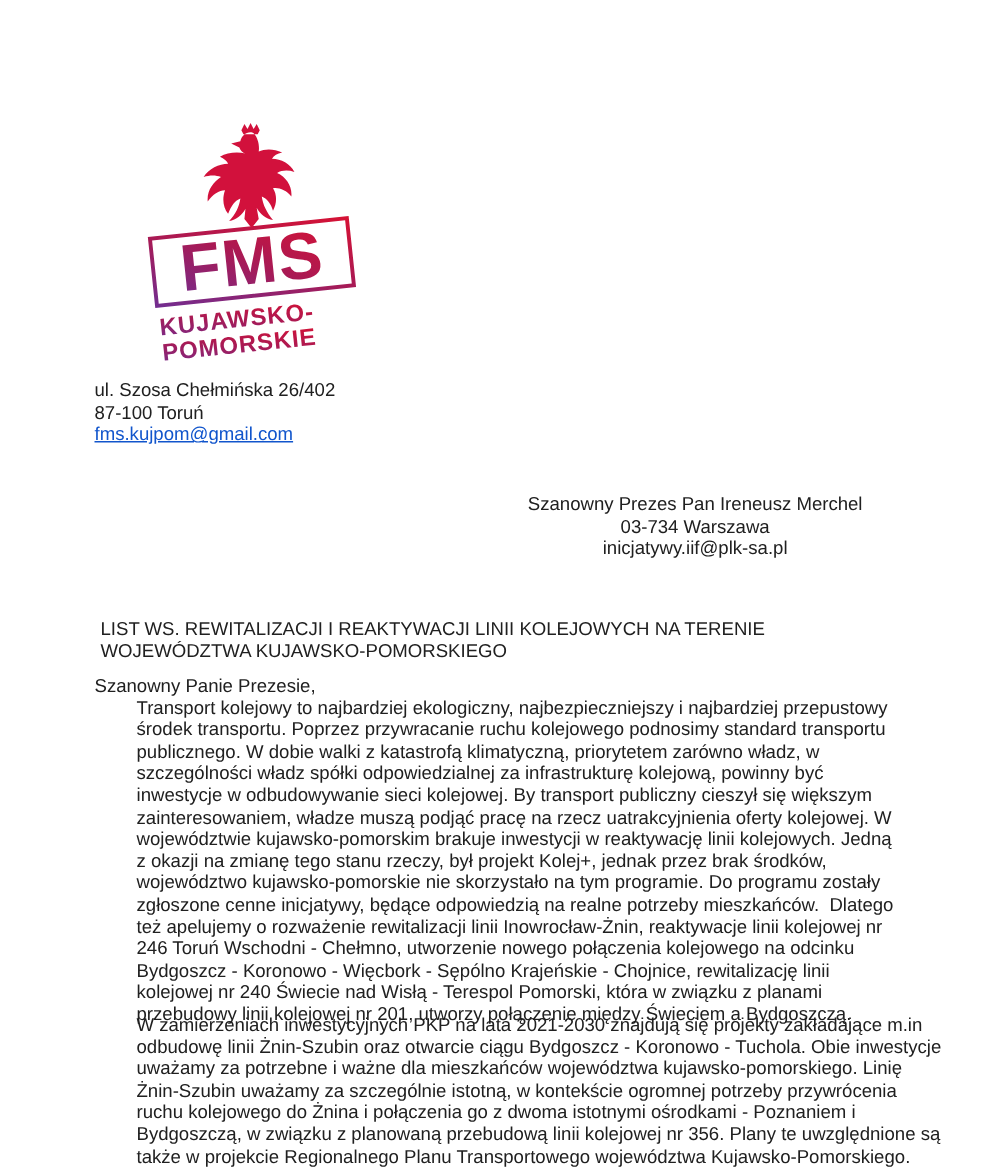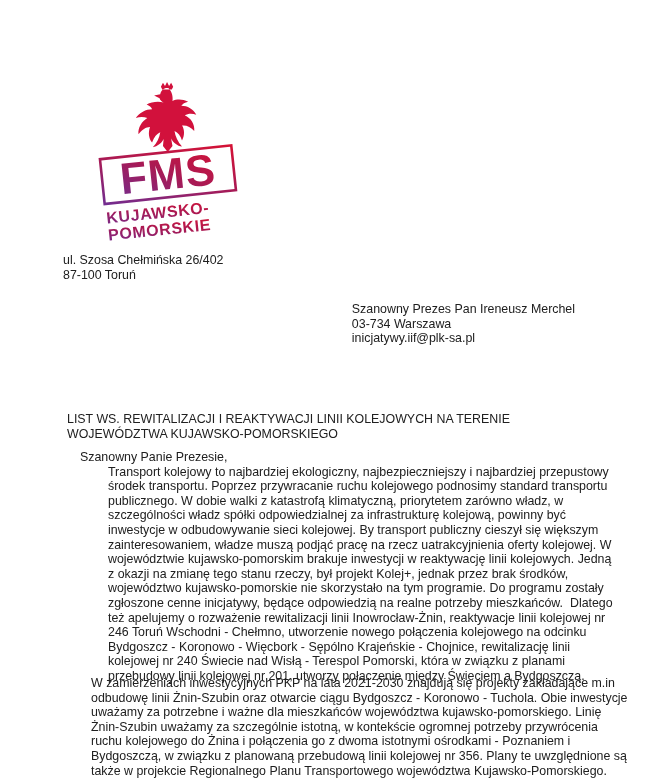--- a/index.html
+++ b/index.html
@@ -22,26 +22,26 @@
     letter-spacing:1px;
   }
   .fms-region {
     font-family:"Liberation Sans", sans-serif;
     font-weight:bold;
     font-size:16px;
     letter-spacing:0.6px;
   }
   .sender { position:absolute; left:63px; top:253px; }
   .email-link { color:#1155CC; text-decoration:underline; cursor:pointer; }
-  .recipient { position:absolute; right:79px; top:302px; text-align:left; }
+  .recipient { position:absolute; right:79px; top:329px; text-align:center; }
   .title {
     position:absolute; left:67px; right:67px; top:412px;
     text-transform:uppercase;
   }
-  .body-block-1 { position:absolute; left:80px; top:450px; width:537px; }
+  .body-block-1 { position:absolute; left:63px; top:450px; width:537px; }
   .body-block-2 { position:absolute; left:63px; top:676px; width:537px; }
   .prewrap { white-space:pre-wrap;margin-left:28px; }
 </style>
 </head>
 <body>
 
 <div class="page">
 
   <svg class="logo" width="150" height="170" viewBox="0 0 150 170" aria-hidden="true">
     <defs>
@@ -85,20 +85,21 @@
              C92 40 83 35 74 35
              C76 32 79 30 84 29
              C76 25 67 25 61 28
              C62 22 60 14 56 10
              C55 9 54 9 53 9 Z"></path>
   </svg>
 
   <div class="sender">
     <div>ul. Szosa Chełmińska 26/402</div>
     <div>87-100 Toruń</div>
+    <div><a class="email-link" href="#">fms.kujpom@gmail.com</a></div>
   </div>
 
   <div class="recipient">
     <div>Szanowny Prezes Pan Ireneusz Merchel</div>
     <div>03-734 Warszawa</div>
     <div>inicjatywy.iif@plk-sa.pl</div>
   </div>
 
   <div class="title">LIST WS. REWITALIZACJI I REAKTYWACJI LINII KOLEJOWYCH NA TERENIE WOJEWÓDZTWA KUJAWSKO-POMORSKIEGO</div>
 

